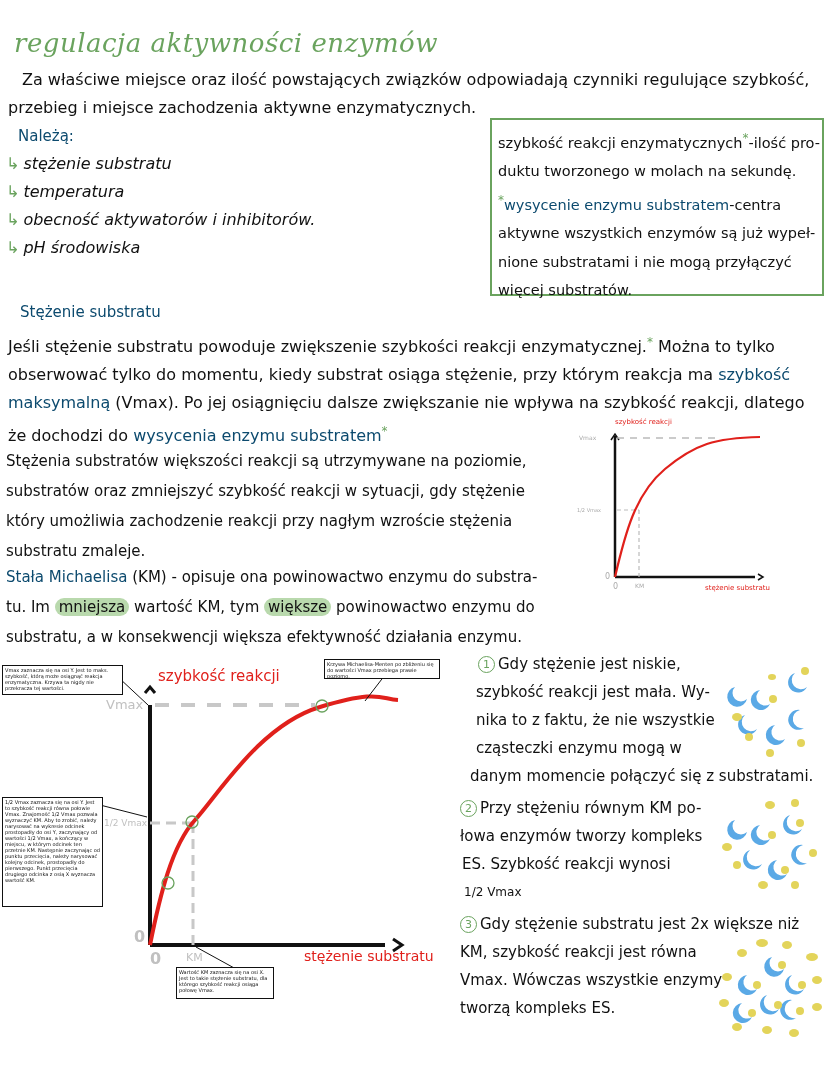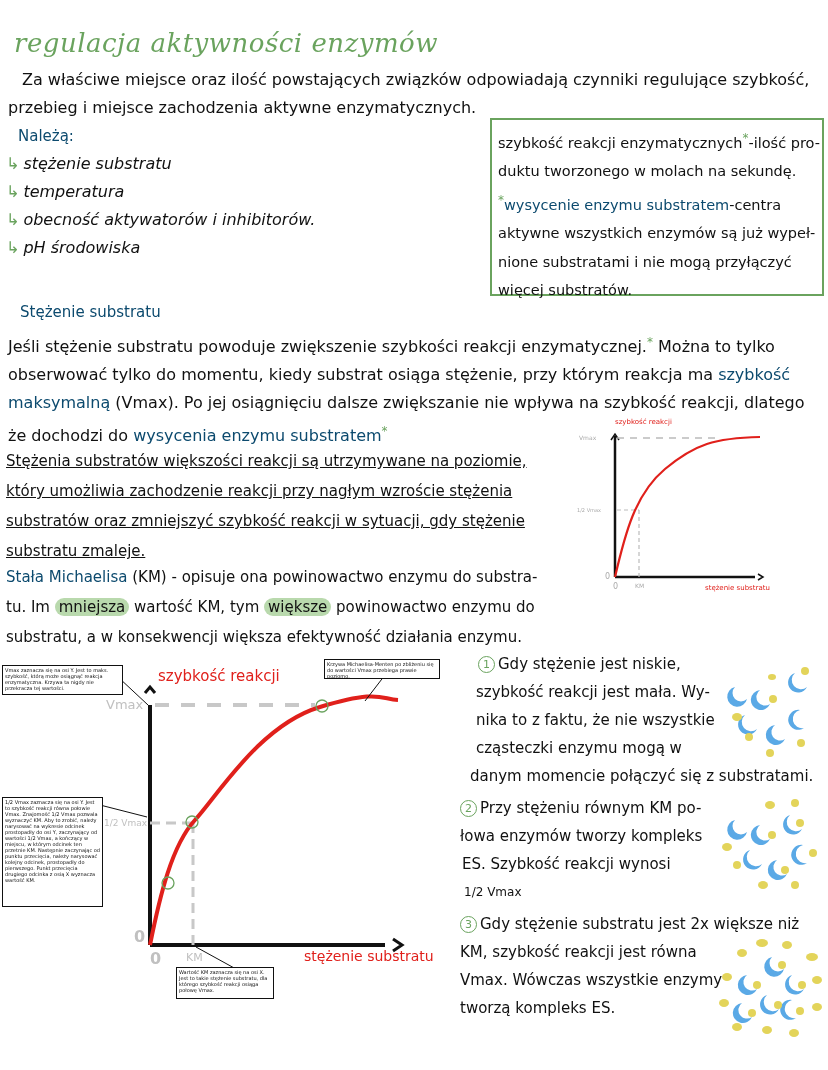--- a/index.html
+++ b/index.html
@@ -47,24 +47,24 @@
 </div>
 
 <div class="abs line green" style="left:20px;top:298px;font-size:15px;">Stężenie substratu</div>
 <div class="abs" style="left:8px;top:328px;">
   <div class="line"><span>Jeśli stężenie substratu powoduje zwiększenie szybkości reakcji enzymatycznej.</span><span class="star">*</span><span> Można to tylko</span></div>
   <div class="line"><span>obserwować tylko do momentu, kiedy substrat osiąga stężenie, przy którym reakcja ma </span><span class="green">szybkość</span></div>
   <div class="line"><span class="green">maksymalną</span><span> (Vmax). Po jej osiągnięciu dalsze zwiększanie nie wpływa na szybkość reakcji, dlatego</span></div>
   <div class="line"><span>że dochodzi do </span><span class="green">wysycenia enzymu substratem</span><span class="star">*</span></div>
 </div>
 
-<div class="abs" style="left:6px;top:446px;font-size:15px;text-decoration:underline;">
+<div class="abs" style="left:6px;top:446px;font-size:15px;">
   <div class="line" style="font-size:15px;line-height:30px;">Stężenia substratów większości reakcji są utrzymywane na poziomie,</div>
+  <div class="line" style="font-size:15px;line-height:30px;">substratów oraz zmniejszyć szybkość reakcji w sytuacji, gdy stężenie</div>
   <div class="line" style="font-size:15px;line-height:30px;">który umożliwia zachodzenie reakcji przy nagłym wzroście stężenia</div>
-  <div class="line" style="font-size:15px;line-height:30px;">substratów oraz zmniejszyć szybkość reakcji w sytuacji, gdy stężenie</div>
   <div class="line" style="font-size:15px;line-height:30px;">substratu zmaleje.</div>
 </div>
 
 <div class="abs" style="left:6px;top:562px;">
   <div class="line" style="font-size:15px;line-height:30px;"><span class="green">Stała Michaelisa</span><span> (KM) - opisuje ona powinowactwo enzymu do substra-</span></div>
   <div class="line" style="font-size:15px;line-height:30px;"><span>tu. Im </span><span class="hl">mniejsza</span><span> wartość KM, tym </span><span class="hl">większe</span><span> powinowactwo enzymu do</span></div>
   <div class="line" style="font-size:15px;line-height:30px;">substratu, a w konsekwencji większa efektywność działania enzymu.</div>
 </div>
 
 <div class="abs" style="left:575px;top:414px;width:253px;height:186px;">

